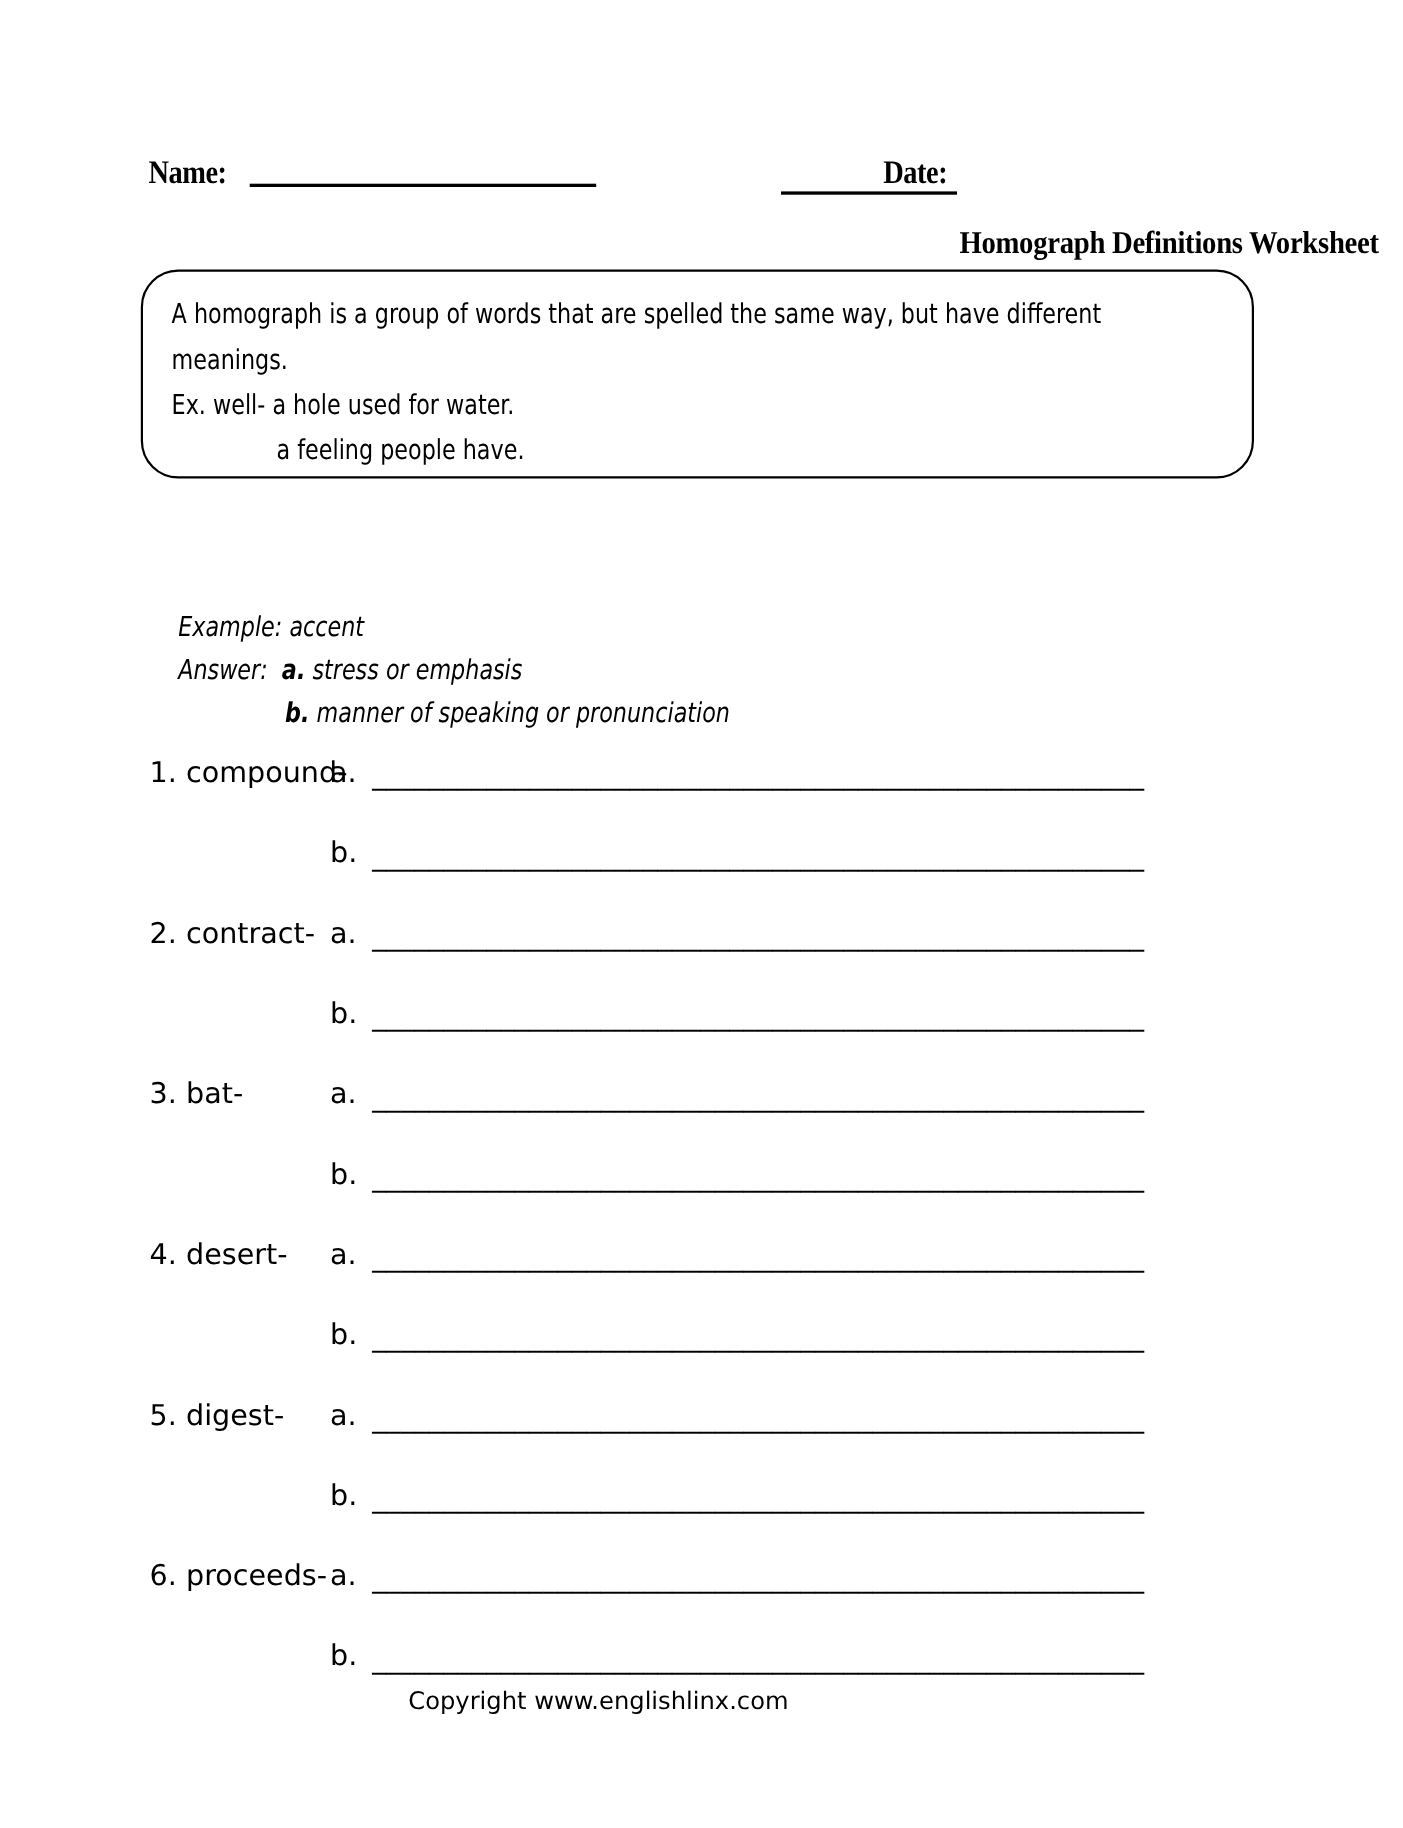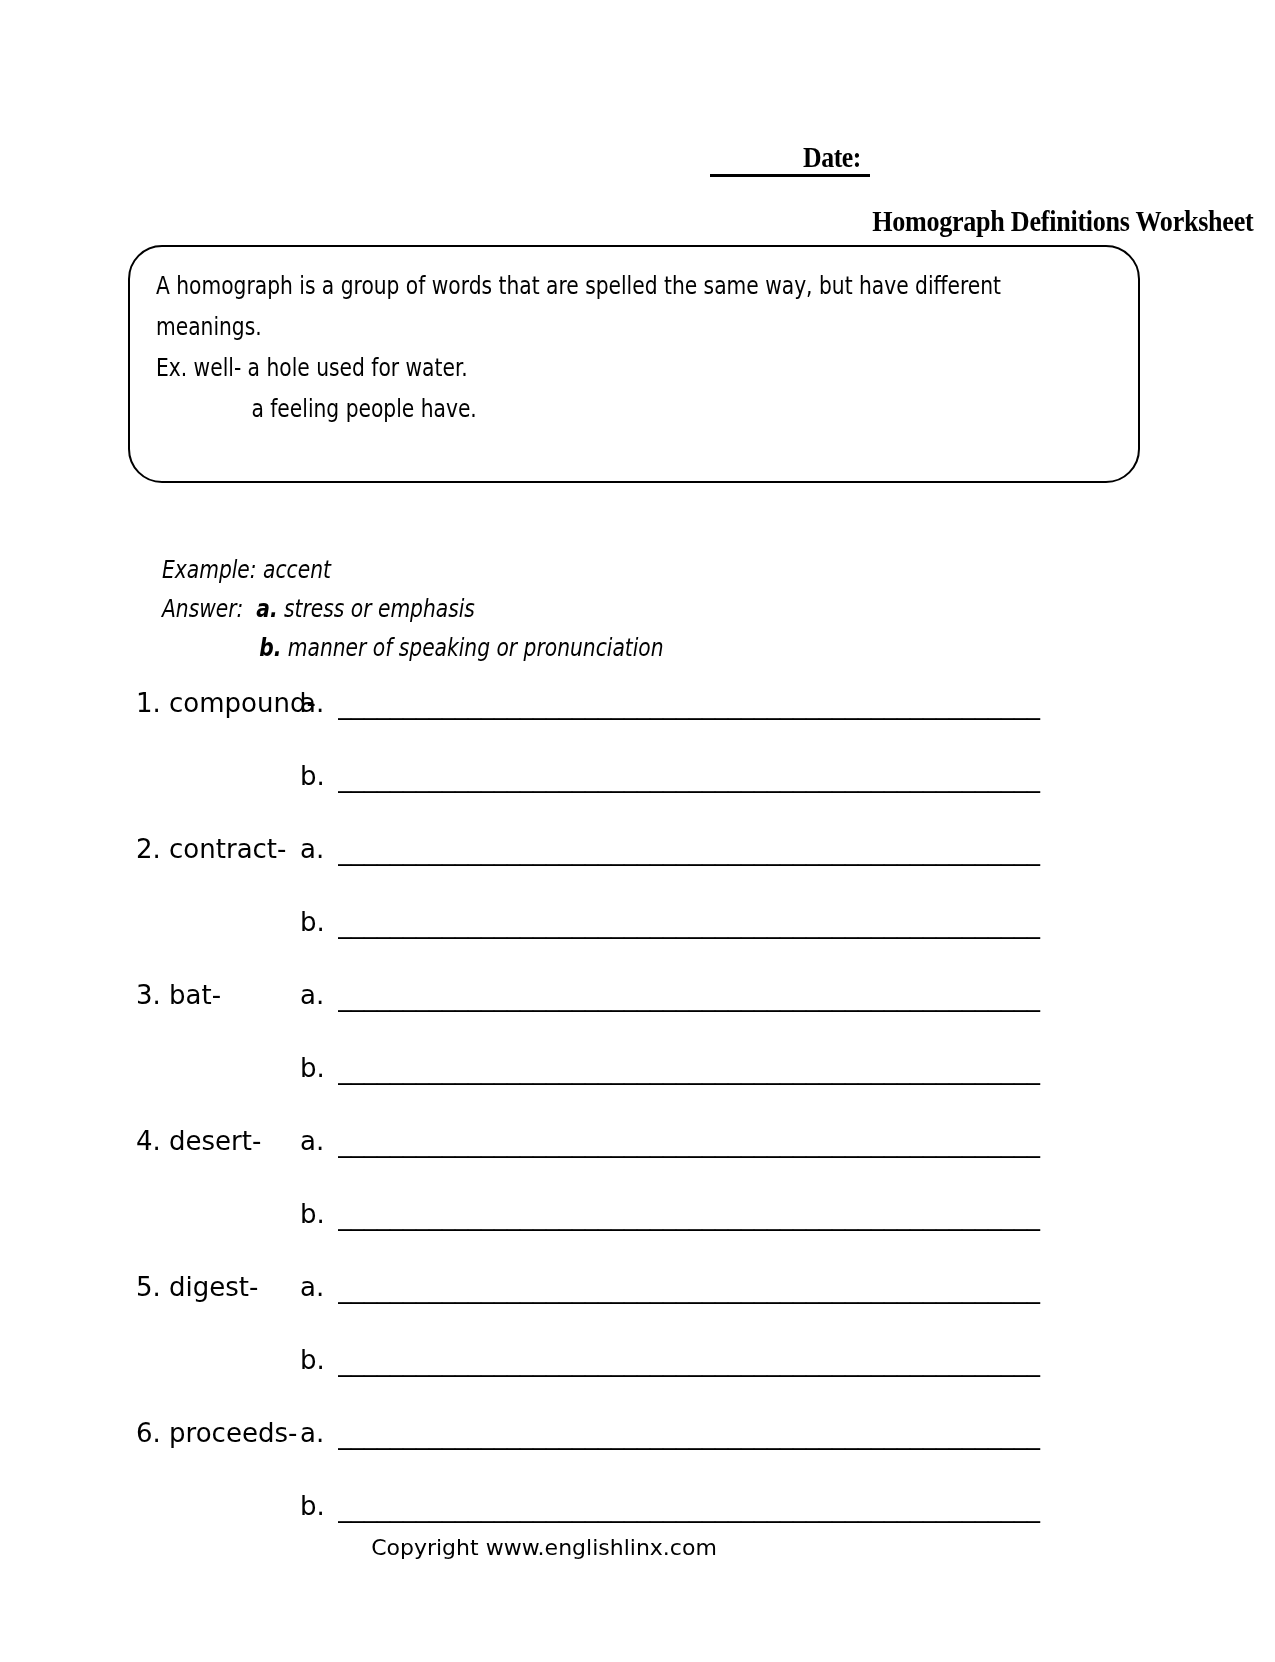--- a/index.html
+++ b/index.html
@@ -83,21 +83,21 @@
     transform: scaleX(0.9);
     transform-origin: center;
   }
 
   
   .defbox {
     position: absolute;
     left: 128px;
     top: 245px;
     width: 1012px;
-    height: 238px;
+    height: 190px;
     border: 2px solid #000;
     border-radius: 34px;
     box-sizing: border-box;
   }
   .defbox-inner {
     padding: 18px 26px 0 26px;
   }
   .cond {
     font-family: "DejaVu Sans Condensed", "Liberation Sans Narrow", "DejaVu Sans", sans-serif;
     font-size: 25px;
@@ -186,20 +186,24 @@
     font-family: "DejaVu Sans", sans-serif;
     font-size: 22px;
   }
 </style>
 </head>
 <body>
 
 <div class="page">
 
   <div class="header-row">
+    <div class="name-group">
+      <span class="hdr-label">Name:</span>
+      <span class="rule rule-name"></span>
+    </div>
     <div class="date-group">
       <span class="hdr-label">Date:</span>
       <span class="rule rule-date"></span>
     </div>
   </div>
 
   <div class="title">
     <span>Homograph Definitions Worksheet</span>
   </div>
 

